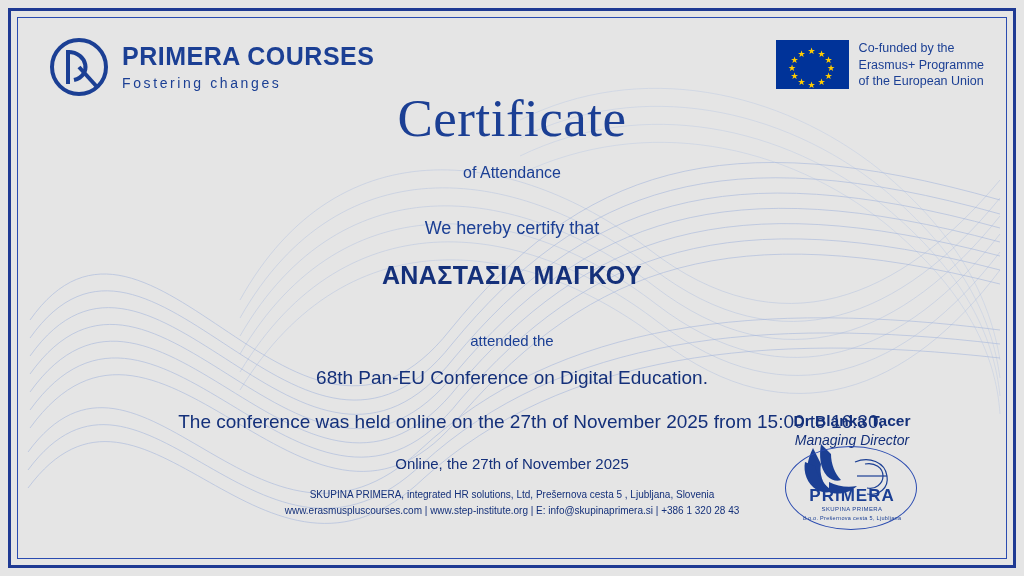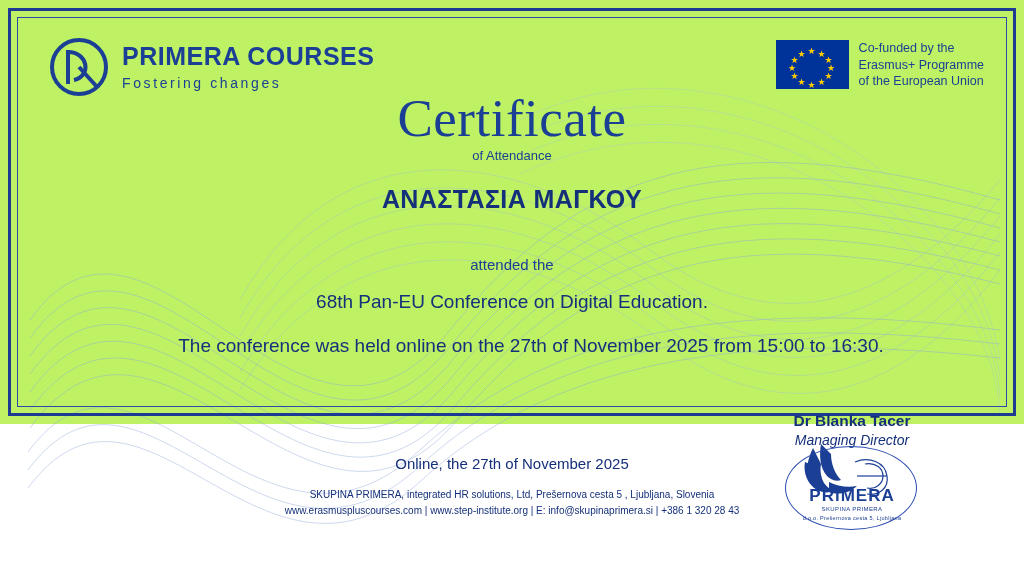--- a/index.html
+++ b/index.html
@@ -9,22 +9,22 @@
   }
   body {
     width: 1024px;
     height: 576px;
     font-family: "Liberation Sans", sans-serif;
     overflow: hidden;
   }
   .certificate {
     position: relative;
     width: 1024px;
-    height: 424px;
-    background: #bef264;
+    height: 576px;
+    background: #e5e5e5;
     box-sizing: border-box;
   }
   
   .border-outer {
     position: absolute;
     left: 8px;
     top: 8px;
     right: 8px;
     bottom: 8px;
     border: 3px solid #1f3a93;
@@ -115,22 +115,22 @@
     text-align: center;
   }
   .cert-title {
     margin-top: 88px;
     font-family: "Liberation Serif", serif;
     font-size: 53px;
     color: #1b3f94;
     letter-spacing: 0.5px;
   }
   .cert-subtitle {
-    margin-top: 0;
-    font-size: 13px;
+    margin-top: 16px;
+    font-size: 16px;
     color: #1b3f94;
   }
   .hereby {
     margin-top: 36px;
     font-size: 18px;
     color: #1b3f94;
   }
   .recipient {
     margin-top: 22px;
     font-size: 25px;
@@ -309,20 +309,21 @@
     <div class="eu-text">
       <div>Co-funded by the</div>
       <div>Erasmus+ Programme</div>
       <div>of the European Union</div>
     </div>
   </div>
 
   <div class="content">
     <div class="cert-title">Certificate</div>
     <div class="cert-subtitle">of Attendance</div>
+    <div class="hereby">We hereby certify that</div>
     <div class="recipient">ΑΝΑΣΤΑΣΙΑ ΜΑΓΚΟΥ</div>
     <div class="attended">attended the</div>
     <div class="event-name">68th Pan-EU Conference on Digital Education.</div>
     <div class="event-details">The conference was held online on the 27th of November 2025 from 15:00 to 16:30.</div>
   </div>
 
   <div class="place-date">Online, the 27th of November 2025</div>
 
   <div class="signature">
     <div class="sig-name">Dr Blanka Tacer</div>

